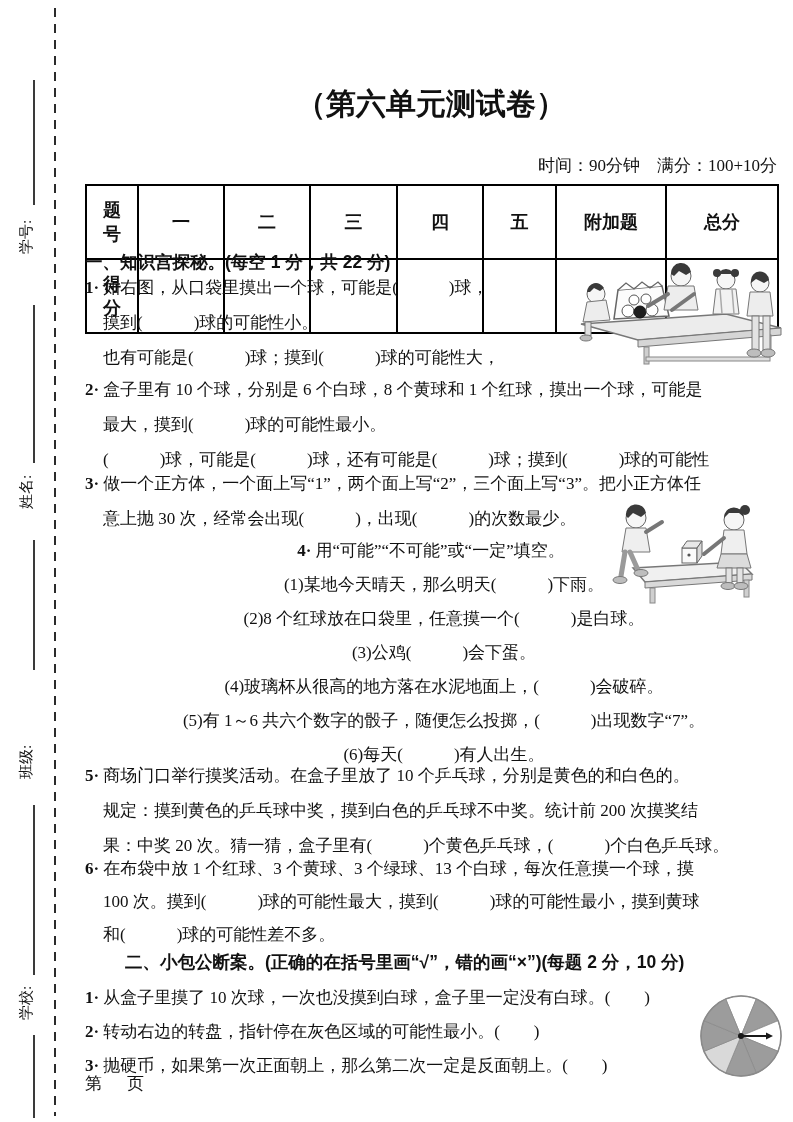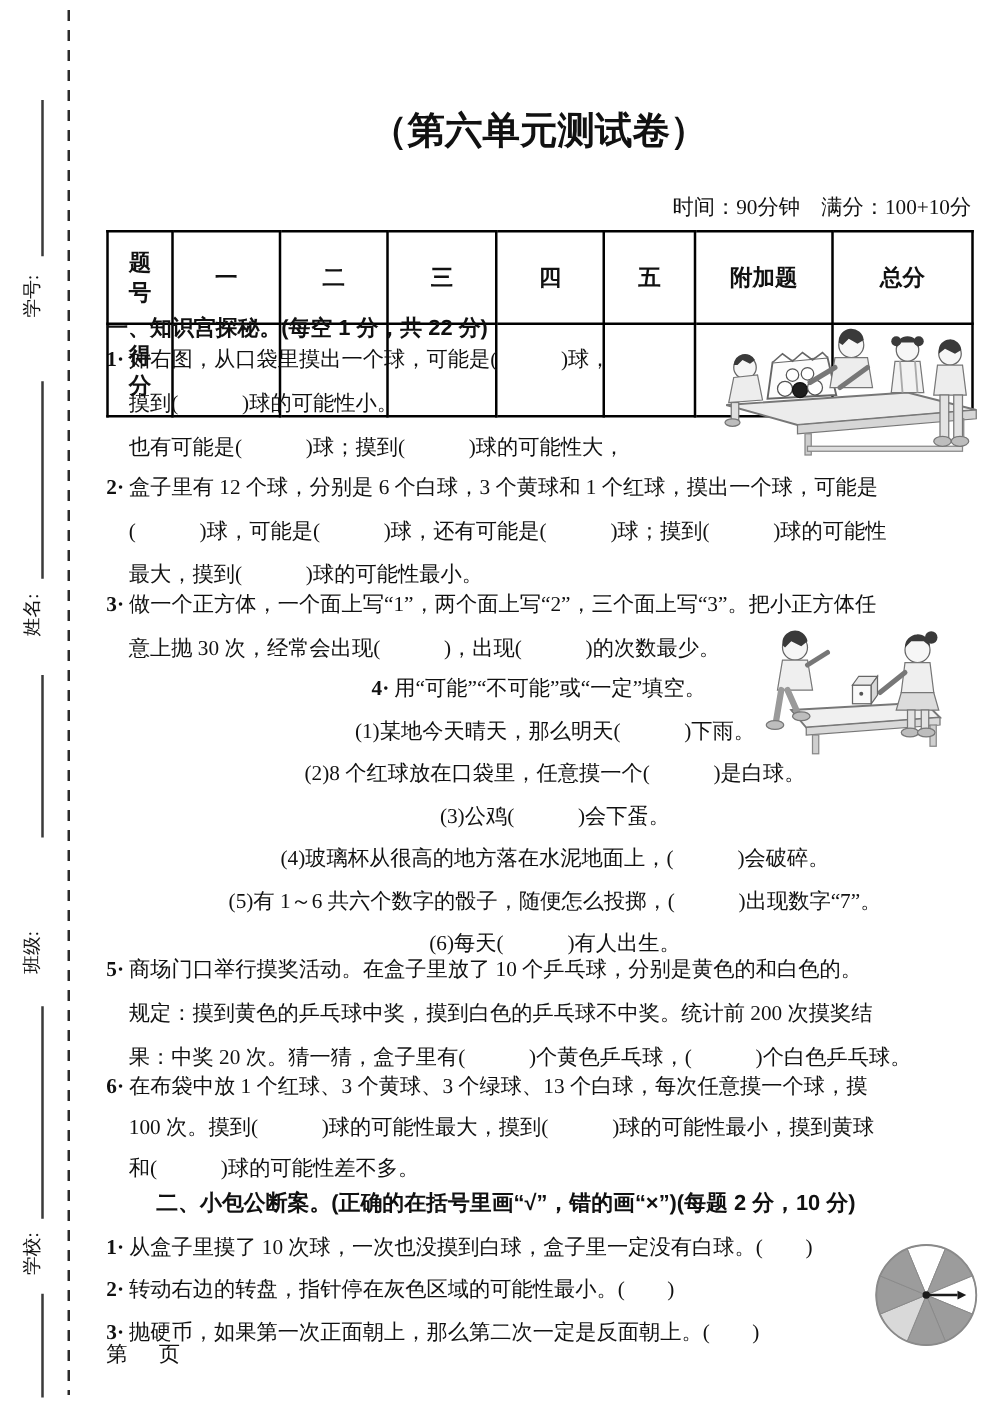--- a/index.html
+++ b/index.html
@@ -104,23 +104,23 @@
 
     <div class="sec-title" style="top:250px;">一、知识宫探秘。(每空 1 分，共 22 分)</div>
 
     <div class="q" style="top:270px;">
       <div class="first"><span class="qnum">1·</span><span>如右图，从口袋里摸出一个球，可能是(　　　)球，</span></div>
       <div class="cont">摸到(　　　)球的可能性小。</div>
       <div class="cont">也有可能是(　　　)球；摸到(　　　)球的可能性大，</div>
     </div>
 
     <div class="q" style="top:372px;">
-      <div class="first"><span class="qnum">2·</span><span>盒子里有 12 个球，分别是 6 个白球，3 个黄球和 1 个红球，摸出一个球，可能是</span></div>
+      <div class="first"><span class="qnum">2·</span><span>盒子里有 10 个球，分别是 6 个白球，8 个黄球和 1 个红球，摸出一个球，可能是</span></div>
+      <div class="cont">最大，摸到(　　　)球的可能性最小。</div>
       <div class="cont">(　　　)球，可能是(　　　)球，还有可能是(　　　)球；摸到(　　　)球的可能性</div>
-      <div class="cont">最大，摸到(　　　)球的可能性最小。</div>
     </div>
 
     <div class="q" style="top:466px;">
       <div class="first"><span class="qnum">3·</span><span>做一个正方体，一个面上写“1”，两个面上写“2”，三个面上写“3”。把小正方体任</span></div>
       <div class="cont">意上抛 30 次，经常会出现(　　　)，出现(　　　)的次数最少。</div>
     </div>
 
     <div class="q lh34" style="top:534px;text-align:center;">
       <div class="first"><span class="qnum">4·</span><span>用“可能”“不可能”或“一定”填空。</span></div>
       <div class="sub">(1)某地今天晴天，那么明天(　　　)下雨。</div>

